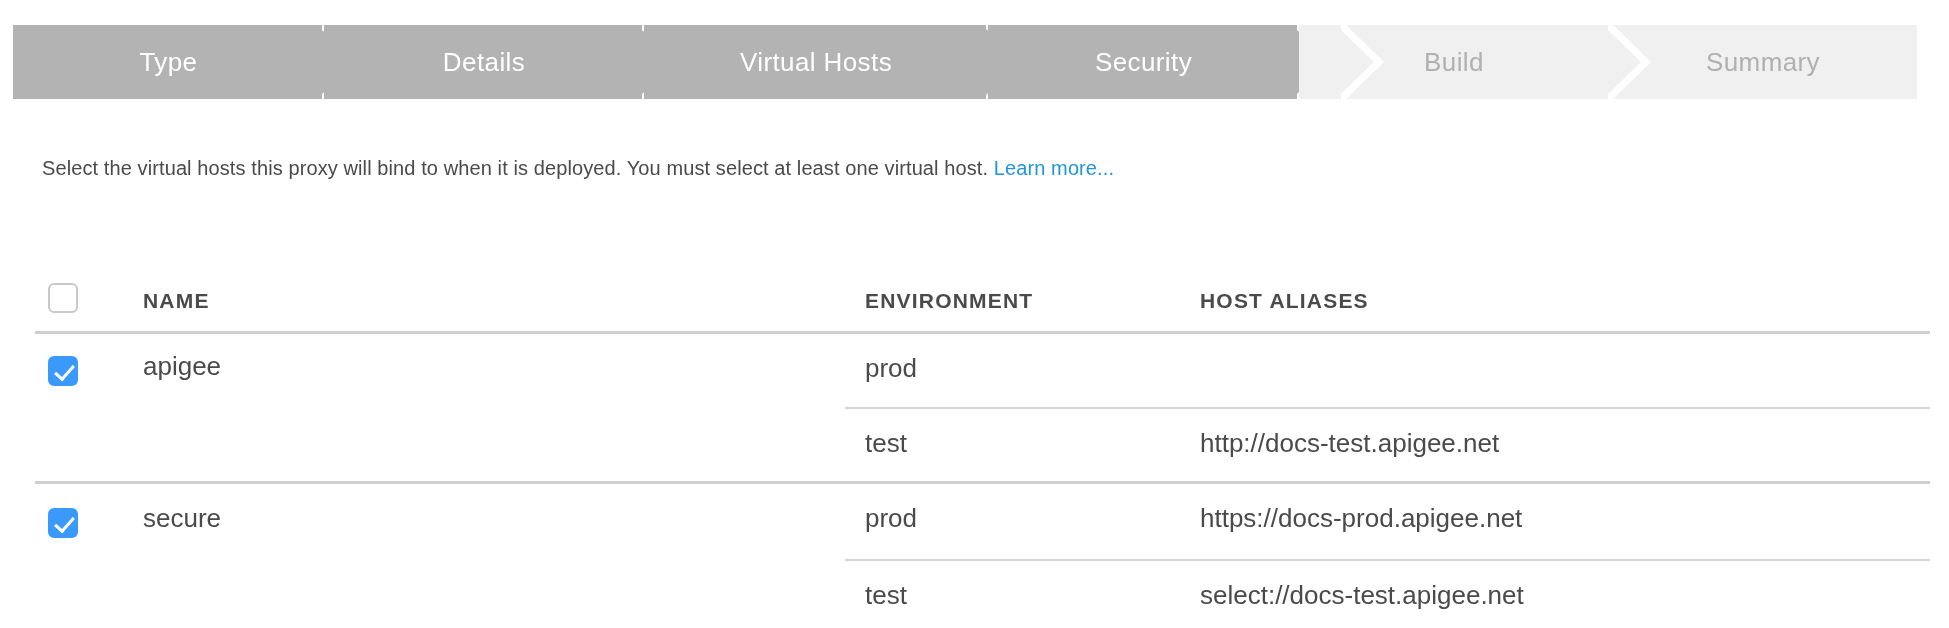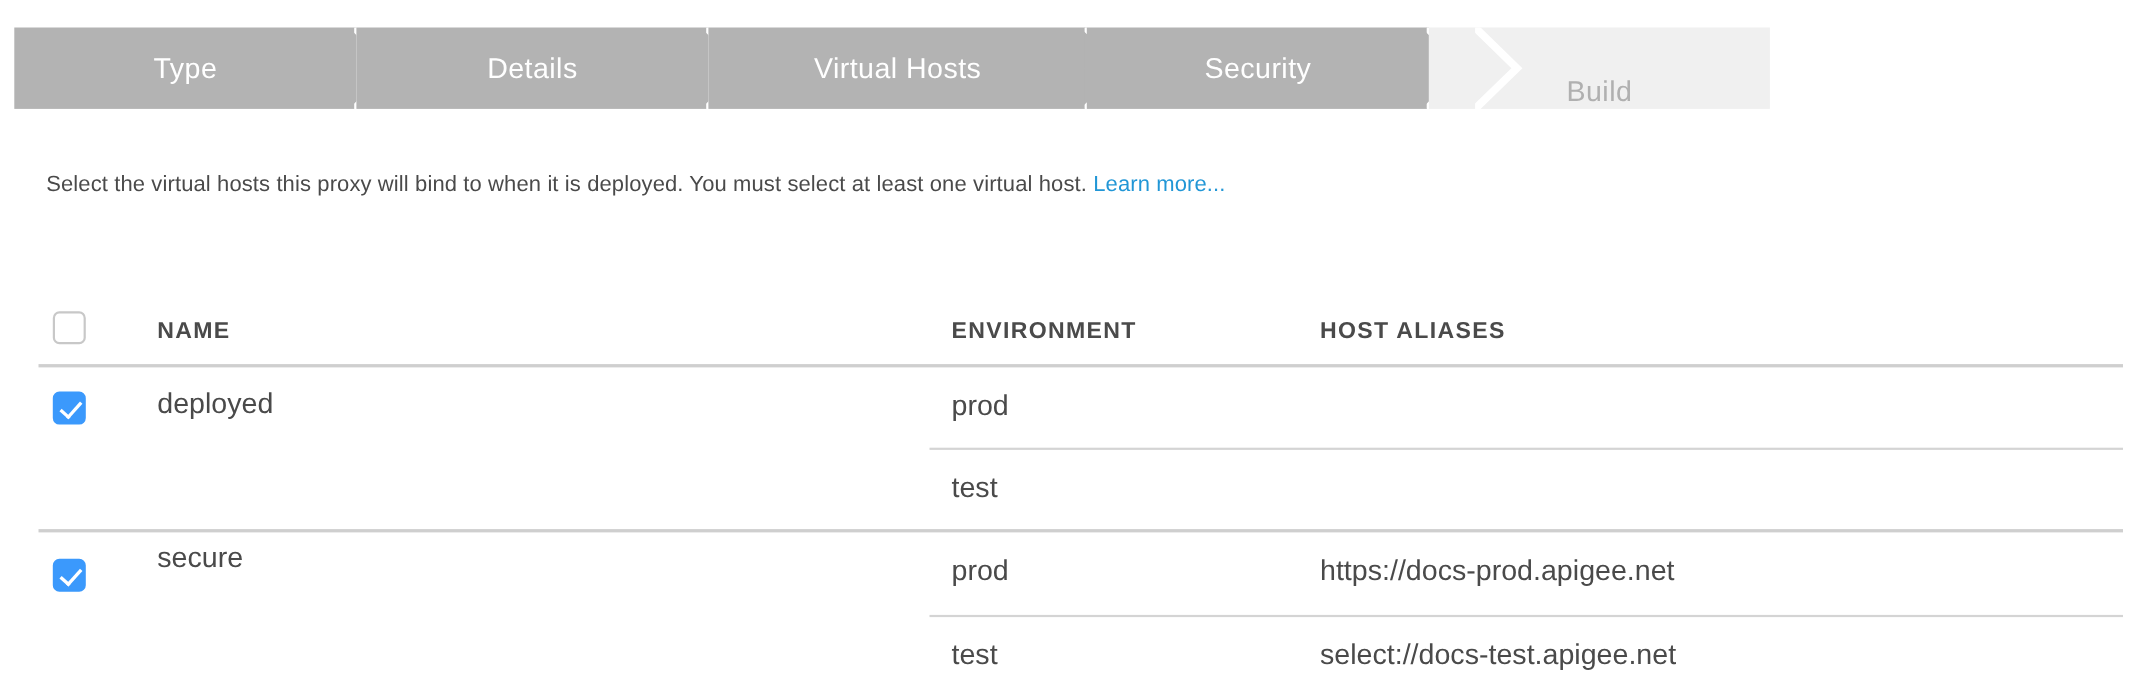--- a/index.html
+++ b/index.html
@@ -42,21 +42,20 @@
   }
 
   .wizard-step.active {
     background: #b3b3b3;
     color: #ffffff;
   }
 
   .wizard-step.inactive {
     background: #f0f0f0;
     color: #b0b0b0;
-    align-items: flex-end;
   }
 
   
   .wizard-step .chev-line {
     position: absolute;
     left: -1px;
     top: 0;
     width: 44px;
     height: 74px;
     pointer-events: none;
@@ -210,54 +209,61 @@
       </svg>
     </div>
 
     <div class="wizard-step inactive" style="width:310px">
       <span class="label">Build</span>
       <svg class="chev-line" style="left:42px" viewBox="0 0 44 74" preserveAspectRatio="none">
         <path d="M0,0 L38,37 L0,74" fill="none" stroke="#ffffff" stroke-width="7"></path>
       </svg>
     </div>
 
+    <div class="wizard-step inactive" style="width:308px">
+      <span class="label">Summary</span>
+      <svg class="chev-line" viewBox="0 0 44 74" preserveAspectRatio="none">
+        <path d="M0,0 L38,37 L0,74" fill="none" stroke="#ffffff" stroke-width="7"></path>
+      </svg>
+    </div>
 
   </div>
 
   <div class="description"><span>Select the virtual hosts this proxy will bind to when it is deployed. You must select at least one virtual host. </span><a class="link" href="#">Learn more...</a></div>
 
   <div class="table">
 
     <div class="thead">
       <div class="checkbox unchecked col-check" style="top:2px"></div>
       <div class="th col-name">NAME</div>
       <div class="th col-env">ENVIRONMENT</div>
       <div class="th col-host">HOST ALIASES</div>
       <div class="divider-full" style="top:50px"></div>
     </div>
 
     <div class="group" style="height:150px">
       <div class="checkbox checked col-check" style="top:23px"></div>
-      <div class="cell col-name" style="top:18px">deployed</div>
+      <div class="cell col-name" style="top:18px">apigee</div>
 
       <div class="subrow">
         <div class="cell col-env">prod</div>
         <div class="divider-sub" style="top:74px"></div>
       </div>
 
       <div class="subrow">
         <div class="cell col-env">test</div>
+        <div class="cell col-host">http://docs-test.apigee.net</div>
       </div>
 
       <div class="divider-full" style="top:148px"></div>
     </div>
 
     <div class="group" style="height:150px">
       <div class="checkbox checked col-check" style="top:25px"></div>
-      <div class="cell col-name" style="top:8px">secure</div>
+      <div class="cell col-name" style="top:20px">secure</div>
 
       <div class="subrow" style="height:77px">
         <div class="cell col-env">prod</div>
         <div class="cell col-host">https://docs-prod.apigee.net</div>
         <div class="divider-sub" style="top:76px"></div>
       </div>
 
       <div class="subrow">
         <div class="cell col-env">test</div>
         <div class="cell col-host">select://docs-test.apigee.net</div>

